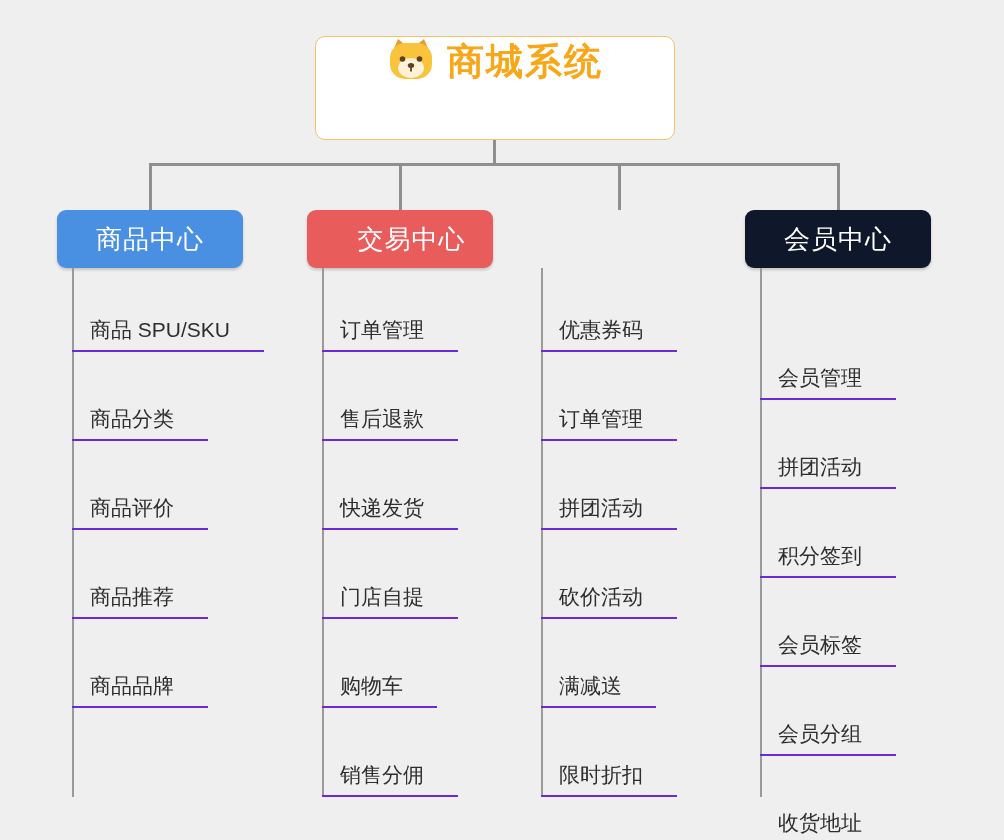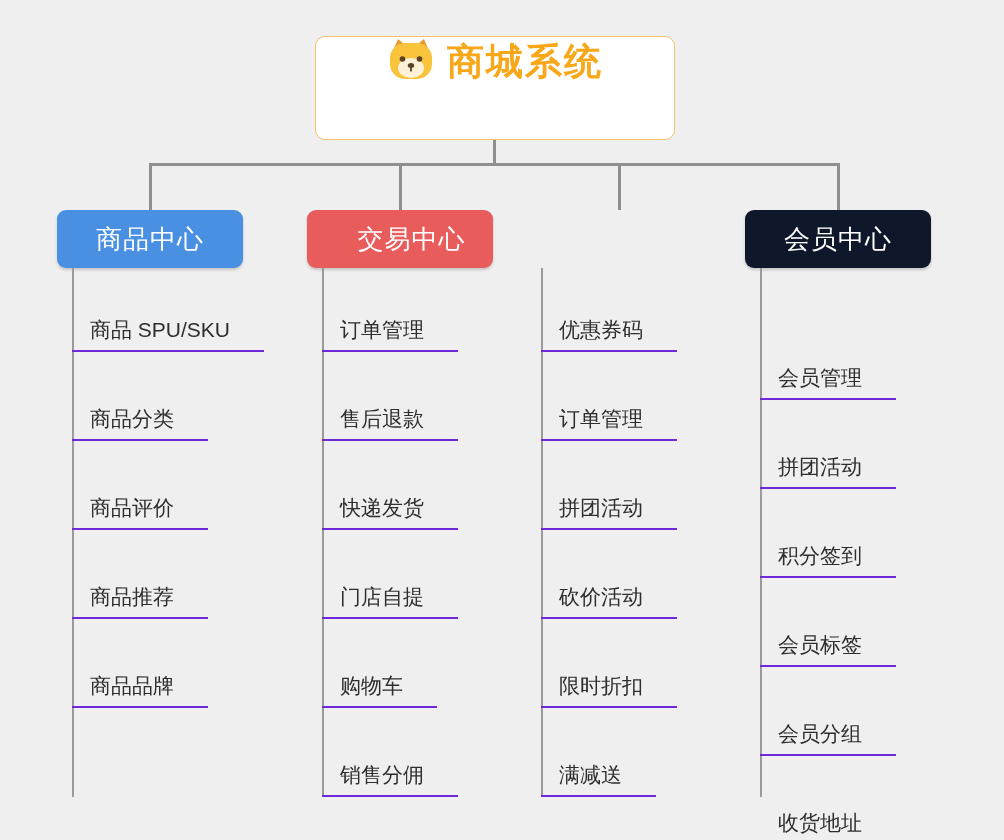--- a/index.html
+++ b/index.html
@@ -142,22 +142,22 @@
     <div class="child">门店自提</div>
     <div class="child">购物车</div>
     <div class="child">销售分佣</div>
   </div>
 
   <div class="children c3">
     <div class="child">优惠券码</div>
     <div class="child">订单管理</div>
     <div class="child">拼团活动</div>
     <div class="child">砍价活动</div>
+    <div class="child">满减送</div>
     <div class="child">限时折扣</div>
-    <div class="child">满减送</div>
   </div>
 
   <div class="children c4">
     <div class="child">会员管理</div>
     <div class="child">拼团活动</div>
     <div class="child">积分签到</div>
     <div class="child">会员标签</div>
     <div class="child">会员分组</div>
     <div class="child">收货地址</div>
   </div>

